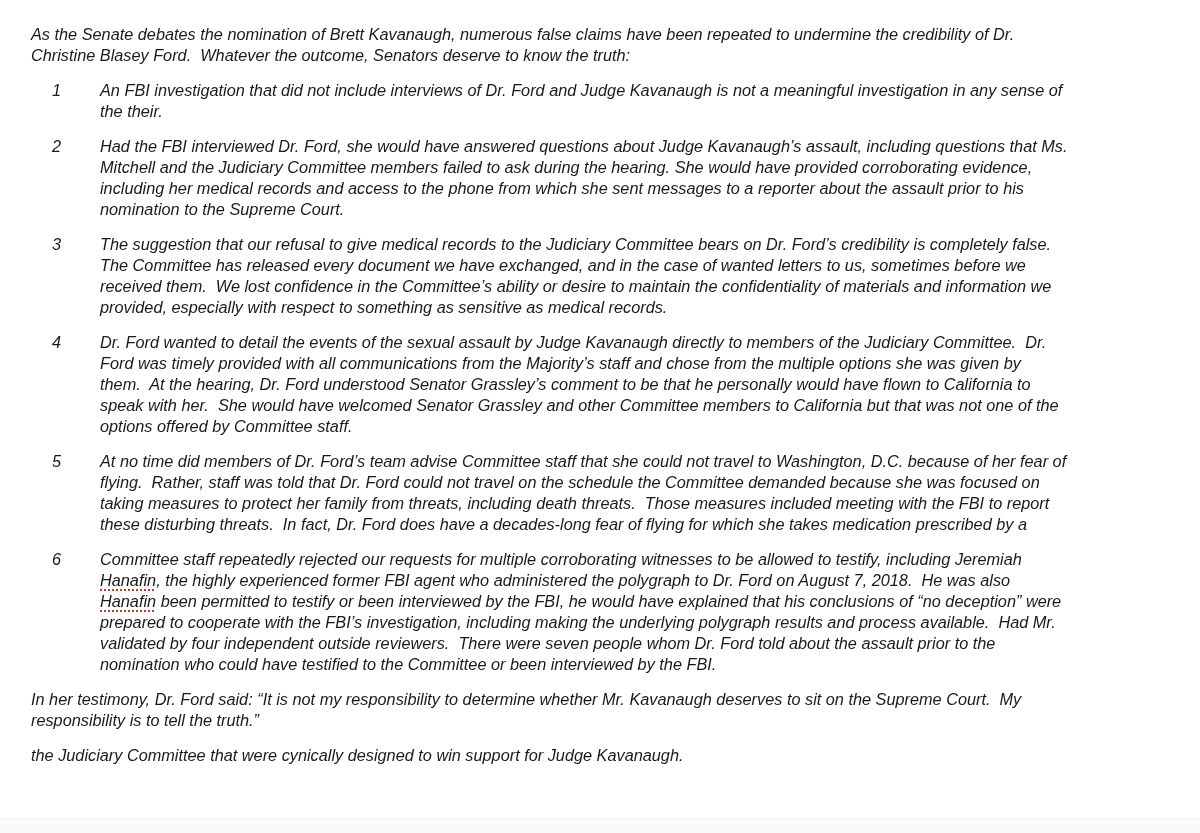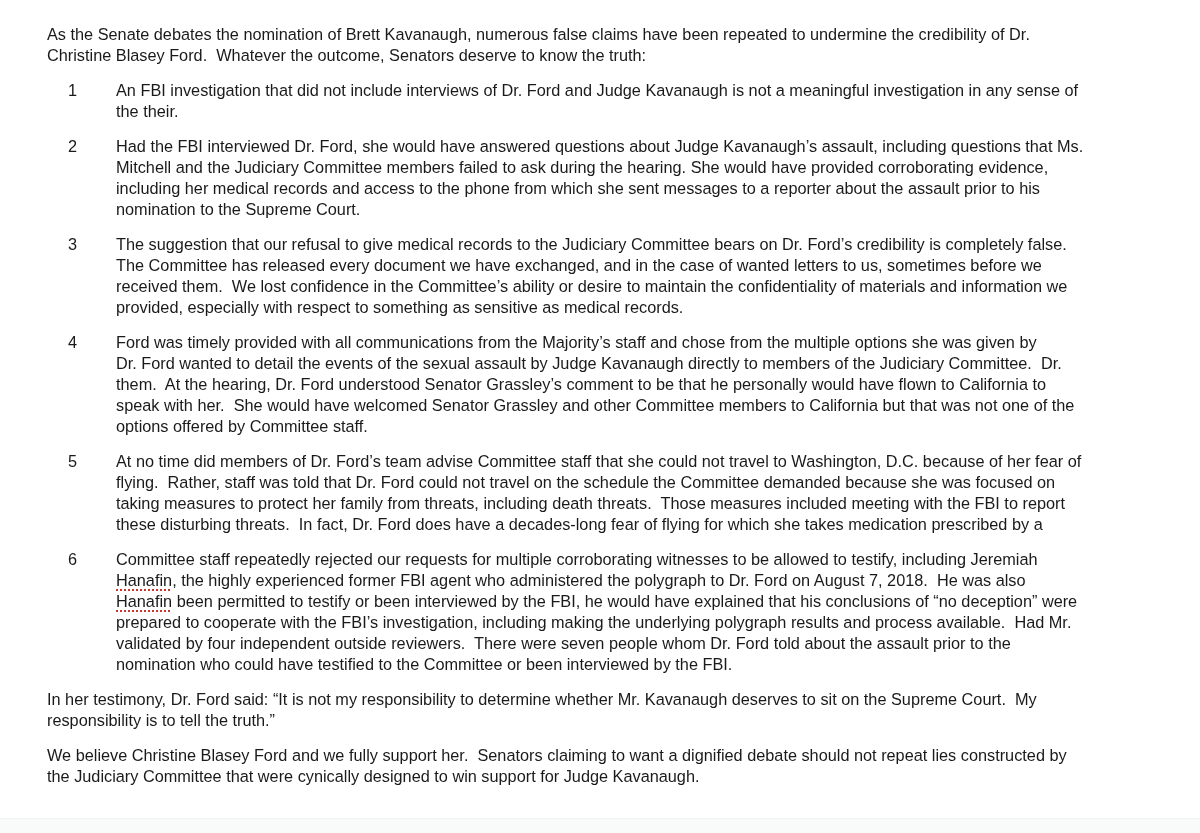--- a/index.html
+++ b/index.html
@@ -17,21 +17,22 @@
     color: #1a1a1a;
   }
   .page {
     position: relative;
     width: 1200px;
     height: 833px;
     background: #ffffff;
     overflow: hidden;
   }
   .doc {
-    padding: 24px 30px 0 47px;
+    padding: 24px 30px 0 31px;
+    font-style: italic;
   }
   .para {
     margin: 0 0 14px 0;
   }
   .item {
     display: flex;
     align-items: flex-start;
     padding-left: 21px;
     margin: 0 0 14px 0;
   }
@@ -92,22 +93,22 @@
           <div>
             <span class="line">The suggestion that our refusal to give medical records to the Judiciary Committee bears on Dr. Ford’s credibility is completely false.</span>
             <span class="line">The Committee has released every document we have exchanged, and in the case of wanted letters to us, sometimes before we</span>
             <span class="line">received them.  We lost confidence in the Committee’s ability or desire to maintain the confidentiality of materials and information we</span>
             <span class="line">provided, especially with respect to something as sensitive as medical records.</span>
           </div>
         </div>
         <div class="item">
           <span class="num">4</span>
           <div>
+            <span class="line">Dr. Ford wanted to detail the events of the sexual assault by Judge Kavanaugh directly to members of the Judiciary Committee.  Dr.</span>
             <span class="line">Ford was timely provided with all communications from the Majority’s staff and chose from the multiple options she was given by</span>
-            <span class="line">Dr. Ford wanted to detail the events of the sexual assault by Judge Kavanaugh directly to members of the Judiciary Committee.  Dr.</span>
             <span class="line">them.  At the hearing, Dr. Ford understood Senator Grassley’s comment to be that he personally would have flown to California to</span>
             <span class="line">speak with her.  She would have welcomed Senator Grassley and other Committee members to California but that was not one of the</span>
             <span class="line">options offered by Committee staff.</span>
           </div>
         </div>
         <div class="item">
           <span class="num">5</span>
           <div>
             <span class="line">At no time did members of Dr. Ford’s team advise Committee staff that she could not travel to Washington, D.C. because of her fear of</span>
             <span class="line">flying.  Rather, staff was told that Dr. Ford could not travel on the schedule the Committee demanded because she was focused on</span>
@@ -127,19 +128,18 @@
           </div>
         </div>
       </div>
 
     <div class="para">
         <span class="line">In her testimony, Dr. Ford said: “It is not my responsibility to determine whether Mr. Kavanaugh deserves to sit on the Supreme Court.  My</span>
         <span class="line">responsibility is to tell the truth.”</span>
       </div>
 
     <div class="para">
-        <span class="line">We believe Christine Blasey Ford and we fully support her.  Senators claiming to want a dignified debate should not repeat lies constructed by</span>
         <span class="line">the Judiciary Committee that were cynically designed to win support for Judge Kavanaugh.</span>
       </div>
   </div>
 
   <div class="bottom-strip"></div>
 </div>
 
 </body></html>

